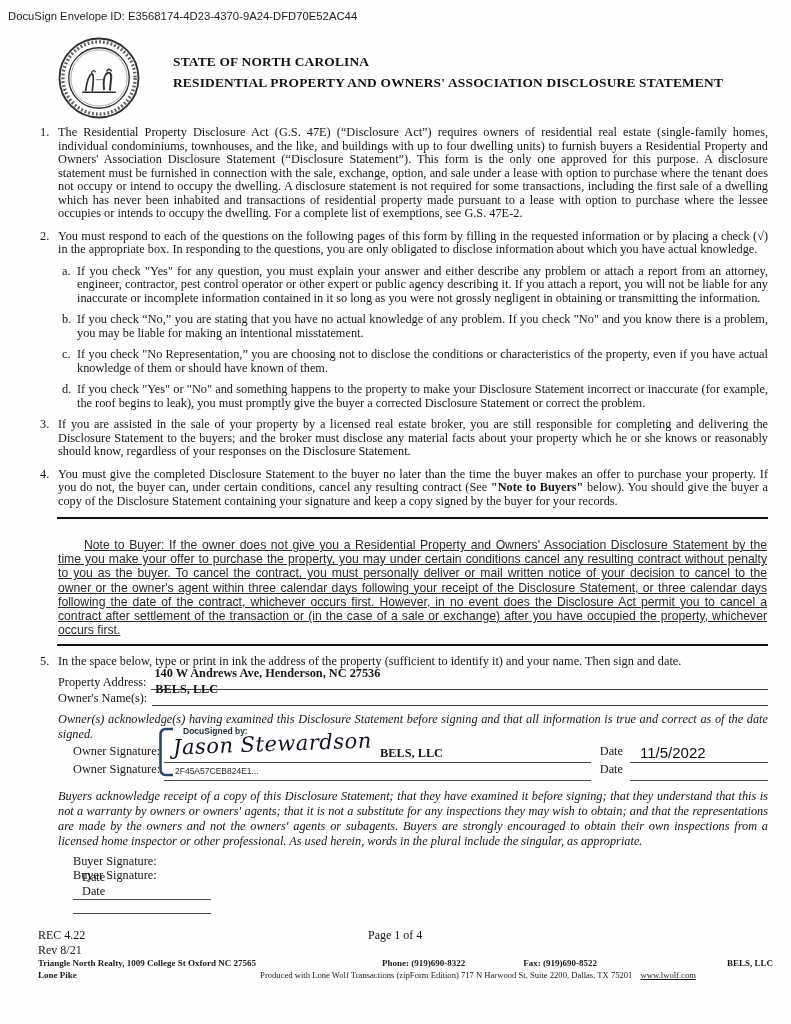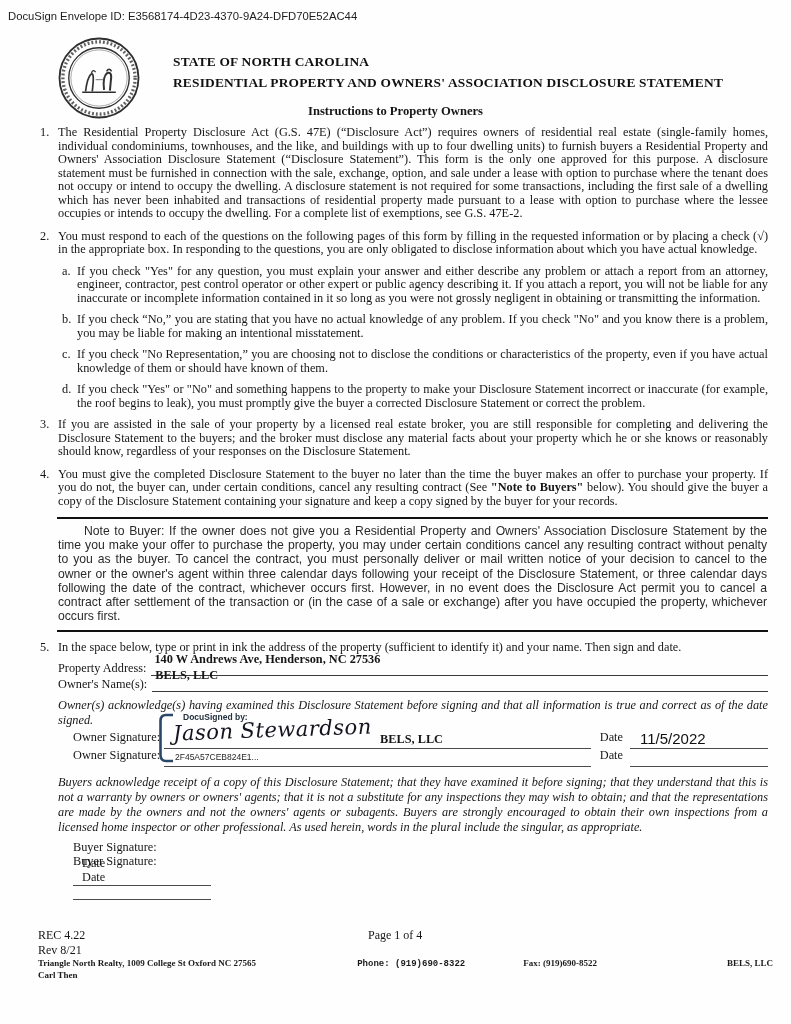--- a/index.html
+++ b/index.html
@@ -19,22 +19,22 @@
   .content { position:absolute; top:126px; left:40px; width:728px; }
   .item { display:flex; margin-bottom:9px; font-size:12.3px; line-height:13.5px; }
   .item .num { flex:none; width:18px; }
   .item .txt { flex:1; text-align:justify; }
   .sub { display:flex; margin:0 0 8px 22px; font-size:12.3px; line-height:13.5px; }
   .sub .num { flex:none; width:15px; }
   .sub .txt { flex:1; text-align:justify; }
 
   .note-box {
     margin:0 0 9px 17px; border-top:2.5px solid #111; border-bottom:2.5px solid #111;
-    padding:5px 1px 7px 1px; font-family:"Liberation Sans", sans-serif;
-    font-size:12.2px; line-height:14.2px; text-align:justify; color:#2a2a2a;
+    padding:19px 1px 7px 1px; font-family:"Liberation Sans", sans-serif;
+    font-size:12.2px; line-height:14.2px; text-align:justify; color:#2a2a2a;text-decoration:underline;
   }
   .note-box .first-indent { display:inline-block; width:26px; }
 
   .field-row { display:flex; align-items:flex-end; margin-left:18px; height:16px; font-size:12.3px; }
   .field-row .lbl { flex:none; margin-right:5px; }
   .field-row .val-line { flex:1; border-bottom:1.3px solid #3a3a3a; font-weight:700; padding:0 0 8px 3px; white-space:nowrap; }
 
   .ack { margin:6px 0 0 18px; font-style:italic; font-size:12.3px; line-height:15px; text-align:justify; }
 
   .sig-section { position:relative; margin-left:18px; margin-top:2px; }
@@ -59,21 +59,21 @@
   }
   .ds-id { position:absolute; left:17px; bottom:1px; font-family:"Liberation Sans", sans-serif; font-size:8.5px; color:#262626; }
 
   .bottom { position:absolute; left:38px; right:18px; top:928px; }
   .rec-row { position:relative; font-size:12px; height:15px; }
   .rec-row .page-num { position:absolute; left:330px; top:0; }
   .rev { font-size:12px; height:15px; }
   .fineprint { font-size:9px; font-weight:700; color:#1b1b1b; }
   .fp-row1 { display:flex; align-items:baseline; height:12px; }
   .fp-row1 .brokerage { flex:1; }
-  .fp-row1 .phone { flex:none; margin-right:58px;font-family:Liberation Mono, monospace; }
+  .fp-row1 .phone { flex:none; margin-right:58px; }
   .fp-row1 .fax { flex:none; margin-right:130px; }
   .fp-row1 .client { flex:none; }
   .fp-row2 { display:flex; align-items:baseline; height:12px; }
   .fp-row2 .agent { flex:none; width:145px; }
   .fp-row2 .produced { flex:1; text-align:center; font-weight:400; font-size:8.6px; }
   .fp-row2 .website { text-decoration:underline; margin-left:6px; }
 </style>
 </head>
 <body>
 
@@ -95,21 +95,20 @@
         <path d="M30 67 L70 67" stroke="#2e2e2e" stroke-width="2"></path>
         <path d="M46 52 L56 52" stroke="#555" stroke-width="1.2" opacity="0.8"></path>
       </svg>
     </span>
     <div class="titles">
       <div>STATE OF NORTH CAROLINA</div>
       <div>RESIDENTIAL PROPERTY AND OWNERS' ASSOCIATION DISCLOSURE STATEMENT</div>
     </div>
   </div>
 
-  <div class="heading">Instructions to Property Owners</div>
 
   <div class="content">
 
     <div class="item">
       <span class="num">1.</span>
       <span class="txt">The Residential Property Disclosure Act (G.S. 47E) (“Disclosure Act”) requires owners of residential real estate (single-family homes, individual condominiums, townhouses, and the like, and buildings with up to four dwelling units) to furnish buyers a Residential Property and Owners' Association Disclosure Statement (“Disclosure Statement”). This form is the only one approved for this purpose. A disclosure statement must be furnished in connection with the sale, exchange, option, and sale under a lease with option to purchase where the tenant does not occupy or intend to occupy the dwelling. A disclosure statement is not required for some transactions, including the first sale of a dwelling which has never been inhabited and transactions of residential property made pursuant to a lease with option to purchase where the lessee occupies or intends to occupy the dwelling. For a complete list of exemptions, see G.S. 47E-2.</span>
     </div>
 
     <div class="item" style="margin-bottom:8px;">
       <span class="num">2.</span>
@@ -219,18 +218,22 @@
     </div>
     <div class="rev">Rev 8/21</div>
     <div class="fineprint">
       <div class="fp-row1">
         <span class="brokerage">Triangle North Realty, 1009 College St Oxford NC 27565</span>
         <span class="phone">Phone: (919)690-8322</span>
         <span class="fax">Fax: (919)690-8522</span>
         <span class="client">BELS, LLC</span>
       </div>
       <div class="fp-row2">
-        <span class="agent">Carl Then</span>
+        <span class="agent">Lone Pike</span>
+        <span class="produced">
+          <span>Produced with Lone Wolf Transactions (zipForm Edition) 717 N Harwood St, Suite 2200, Dallas, TX  75201</span>
+          <span class="website">www.lwolf.com</span>
+        </span>
       </div>
     </div>
   </div>
 
 </div>
 
 </body></html>

